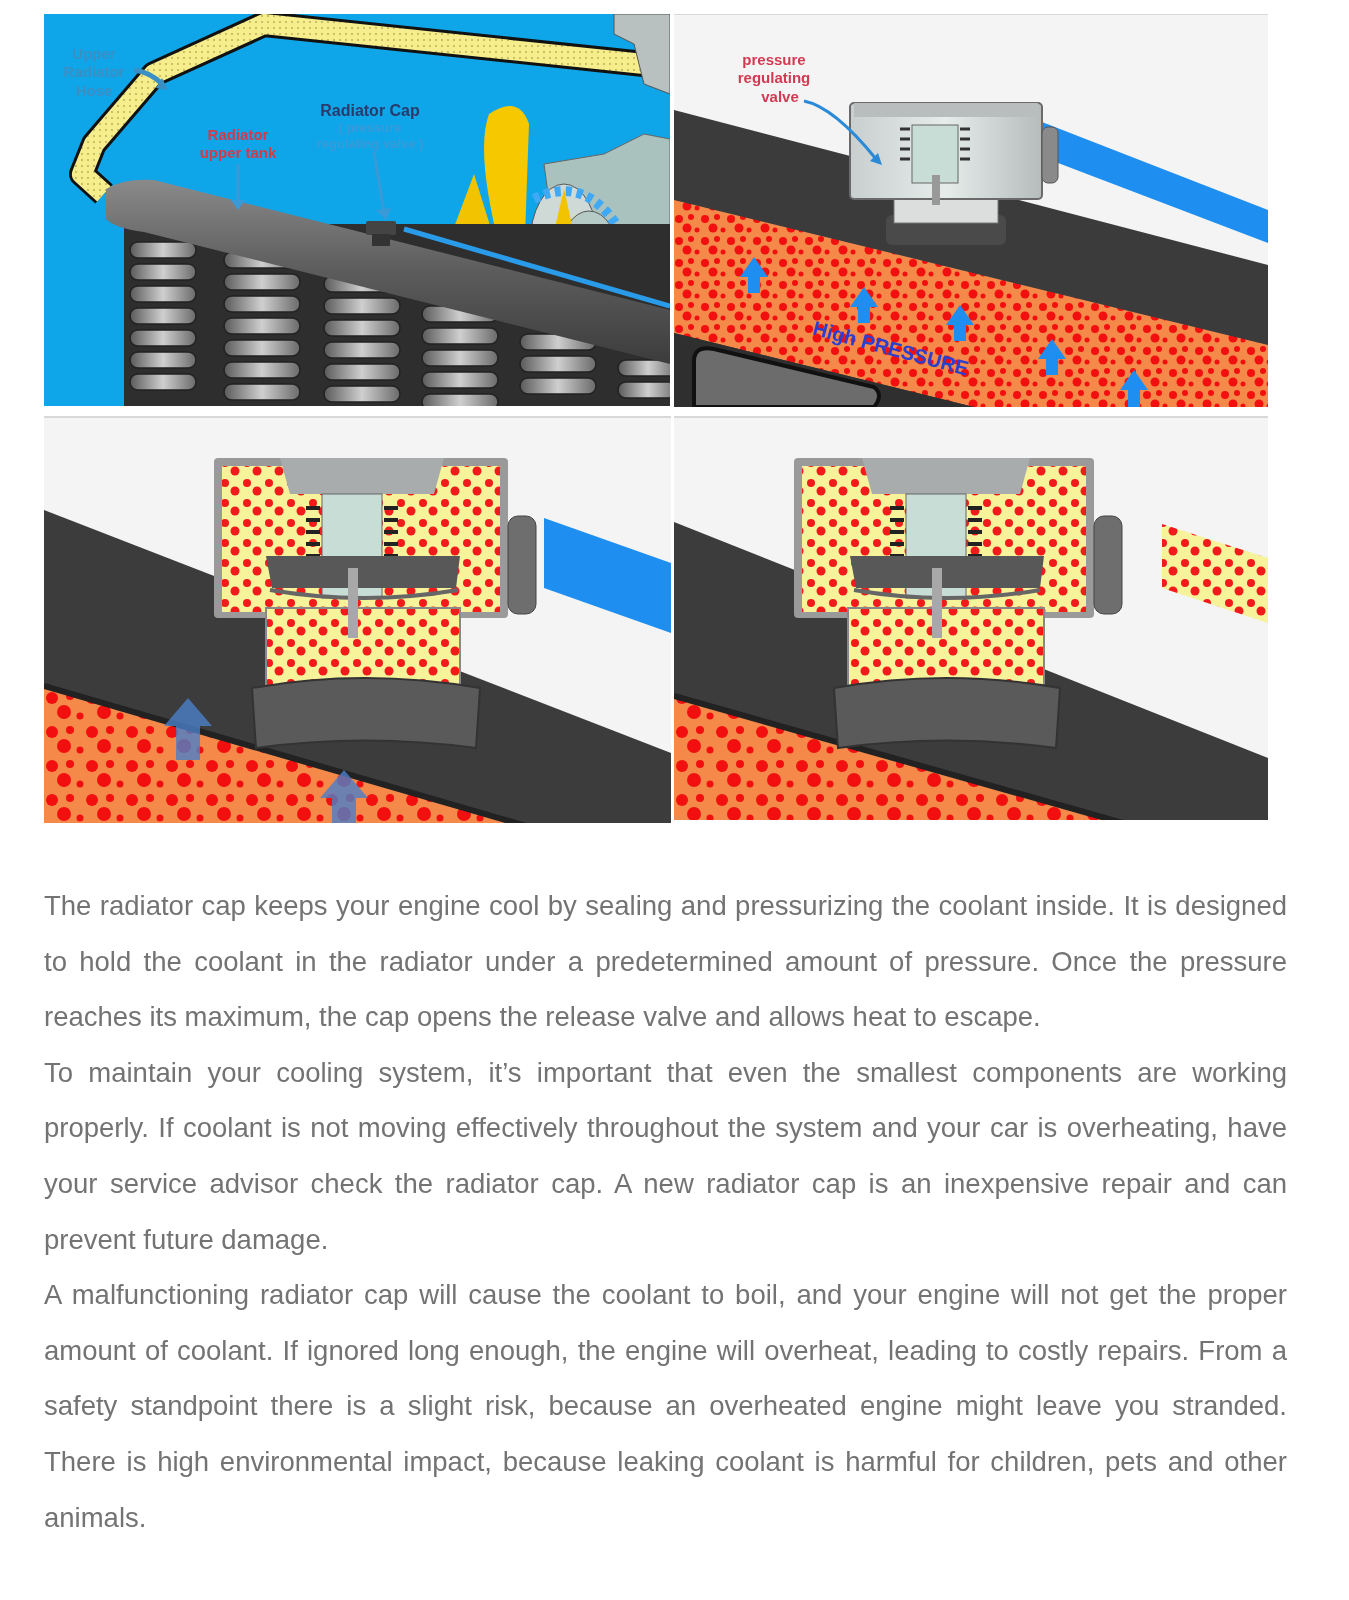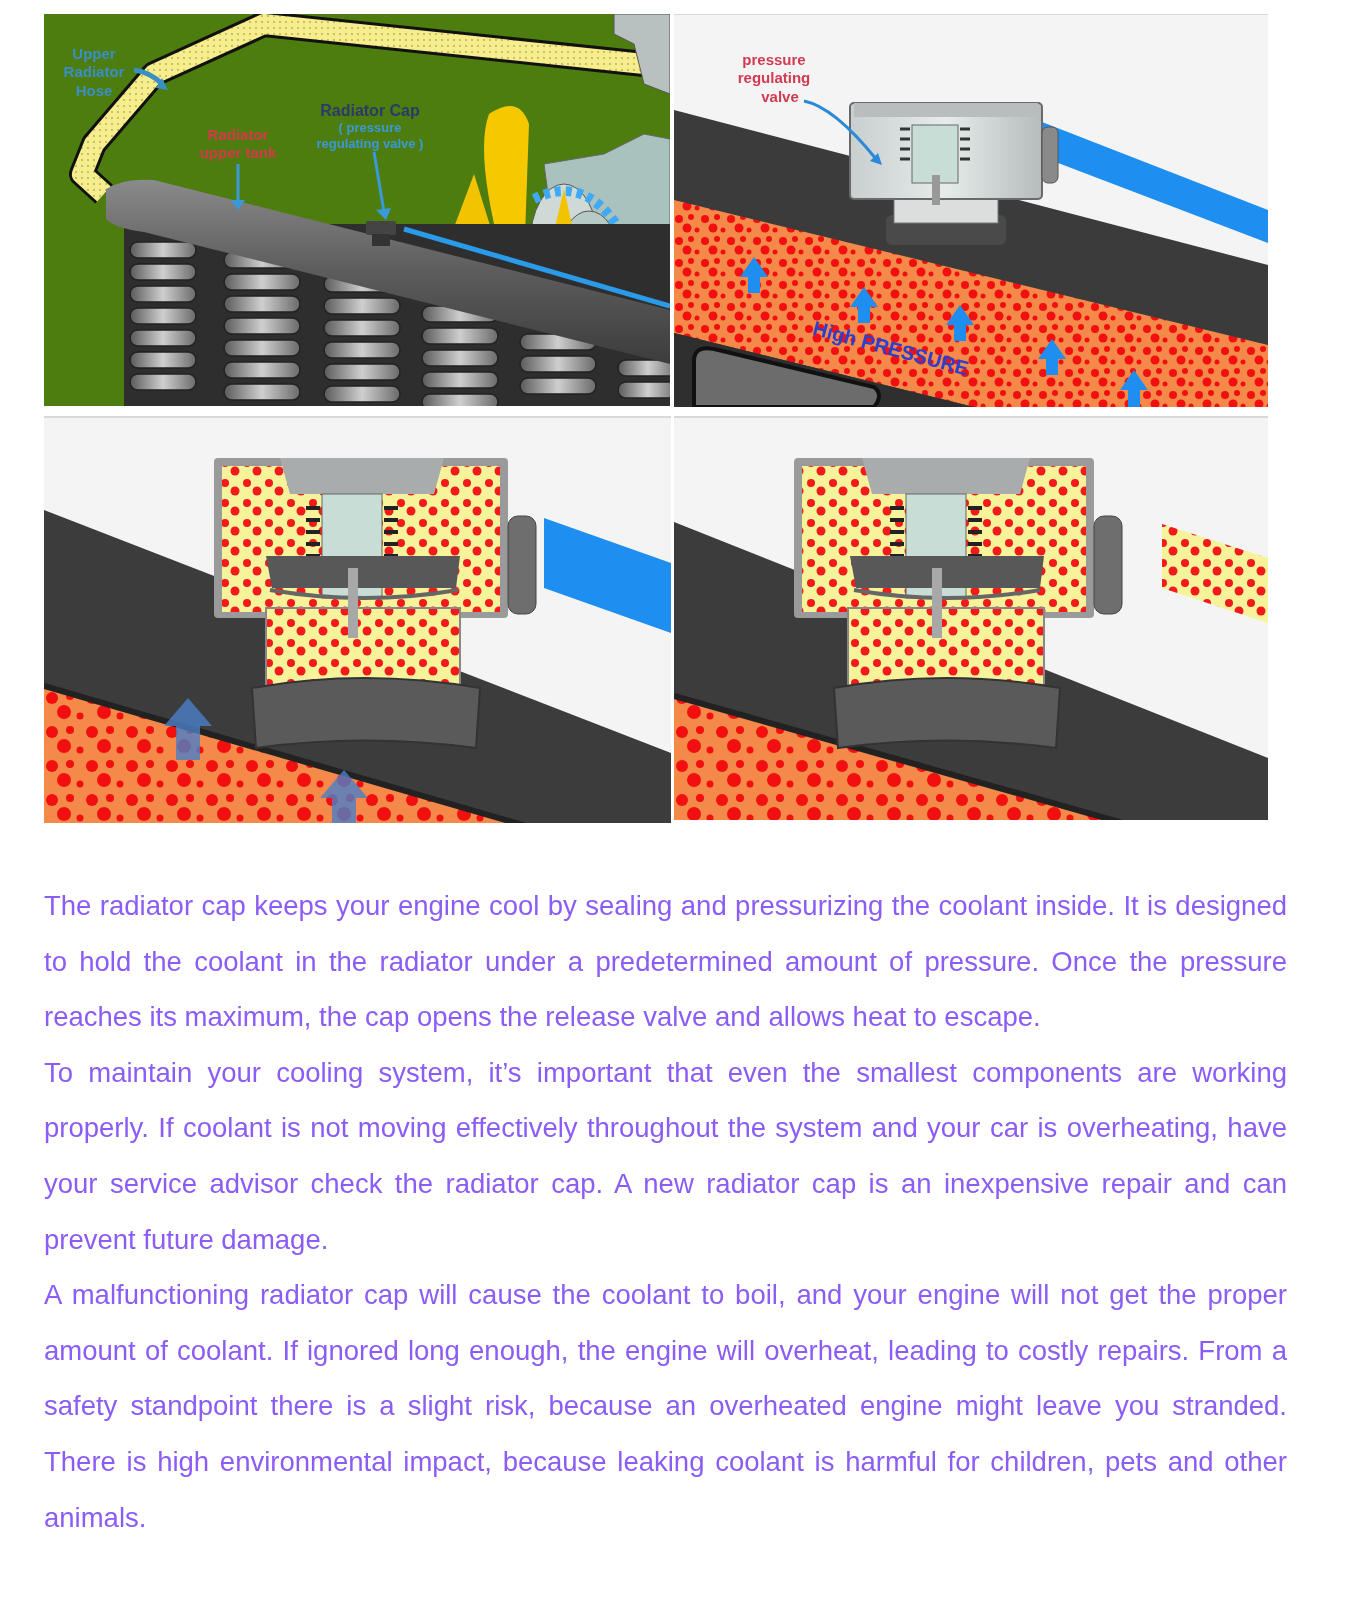--- a/index.html
+++ b/index.html
@@ -1,24 +1,24 @@
 <!DOCTYPE html>
 <html><head>
 <meta charset="utf-8">
 <style>
   html, body { margin: 0; padding: 0; background: #ffffff; }
   body { width: 1349px; height: 1600px; position: relative; overflow: hidden; font-family: "Liberation Sans", sans-serif; }
   .panel { position: absolute; overflow: hidden; background: #e5e5e5; }
   .panel svg { display: block; width: 100%; height: 100%; }
-  #p1 { left: 44px; top: 14px; width: 626px; height: 392px; background: #4d7c0f; }
+  #p1 { left: 44px; top: 14px; width: 626px; height: 392px; background: #0ea5e9; }
   #p2 { left: 674px; top: 14px; width: 594px; height: 392px; border-top: 1px solid #d8d8d8; }
   #p3 { left: 44px; top: 416px; width: 627px; height: 405px; border-top: 2px solid #d8d8d8; }
   #p4 { left: 674px; top: 416px; width: 594px; height: 402px; border-top: 2px solid #d8d8d8; }
   .lbl { font-family: "Liberation Sans", sans-serif; font-weight: bold; text-anchor: middle; }
-  .article { position: absolute; left: 44px; top: 878px; width: 1243px; color: #8b5cf6; font-size: 27.5px; line-height: 55.6px; }
+  .article { position: absolute; left: 44px; top: 878px; width: 1243px; color: #737373; font-size: 27.5px; line-height: 55.6px; }
   .article p { margin: 0; text-align: justify; text-align-last: left; }
 </style>
 </head>
 <body>
 
 <div id="p1" class="panel">
   <svg viewBox="0 0 626 392" xmlns="http://www.w3.org/2000/svg">
     <defs>
       <pattern id="dots1" width="6" height="6" patternUnits="userSpaceOnUse">
         <rect width="6" height="6" fill="#f6ee8c"></rect>

